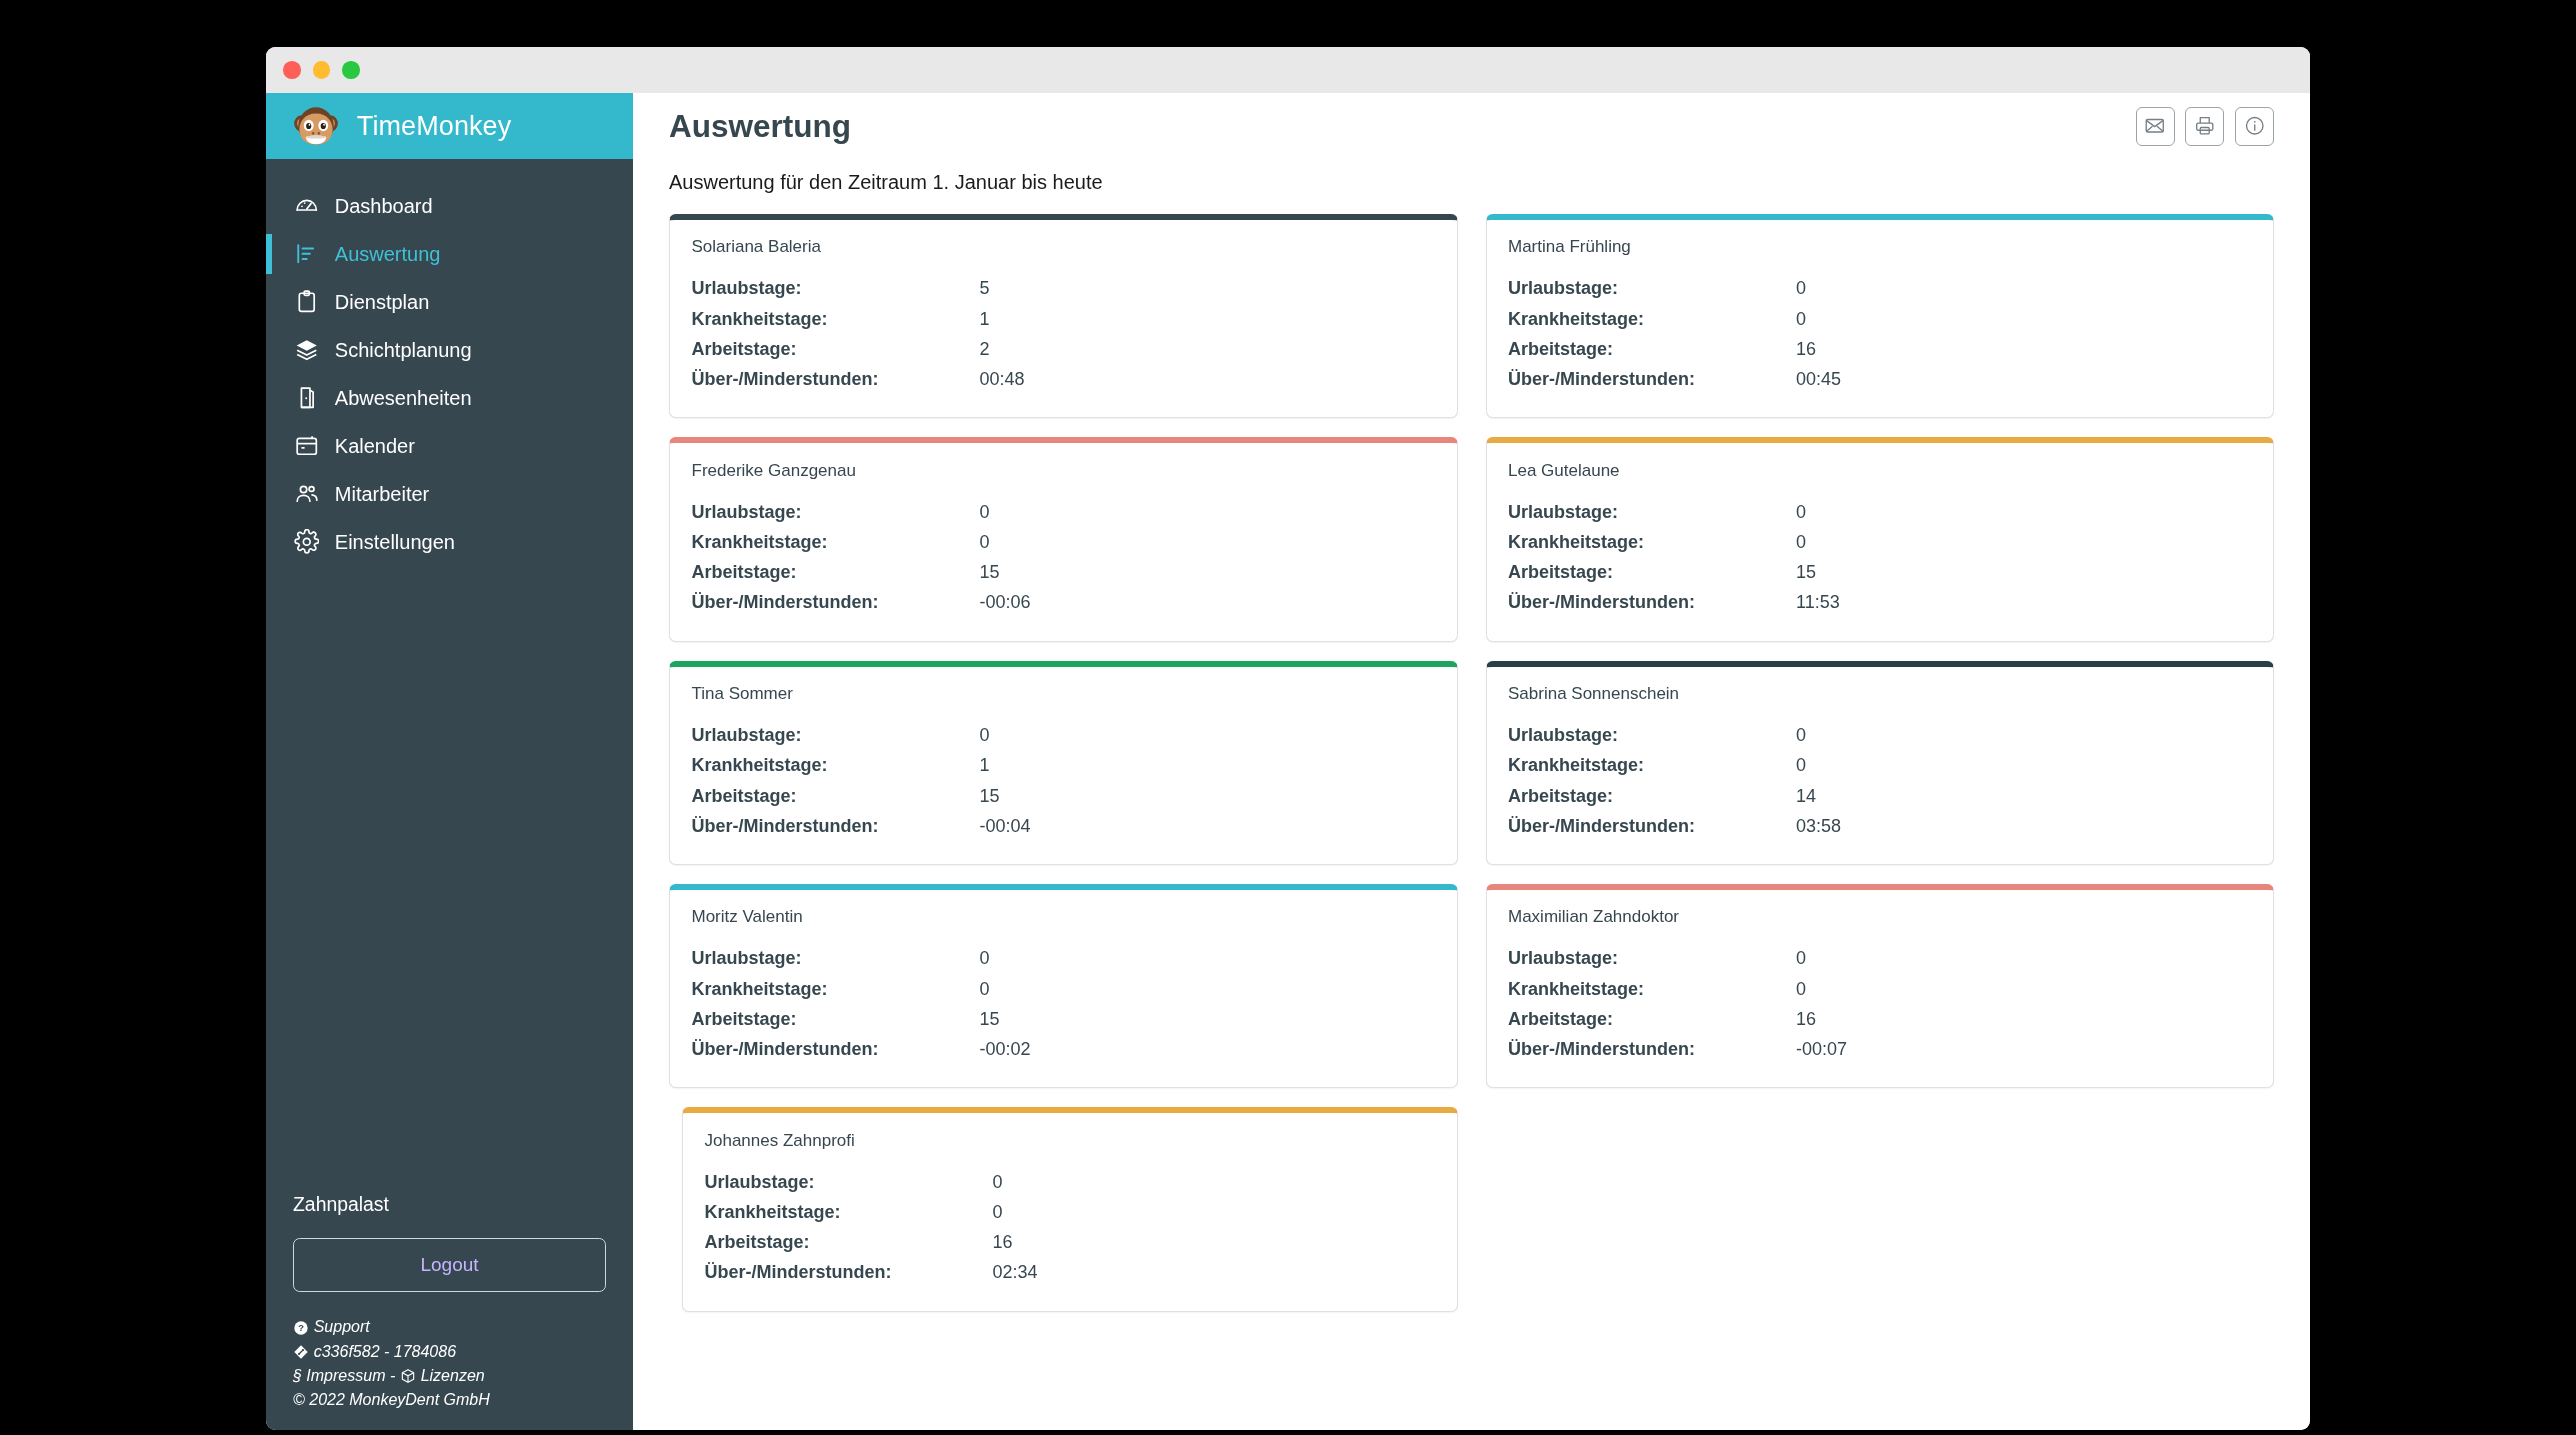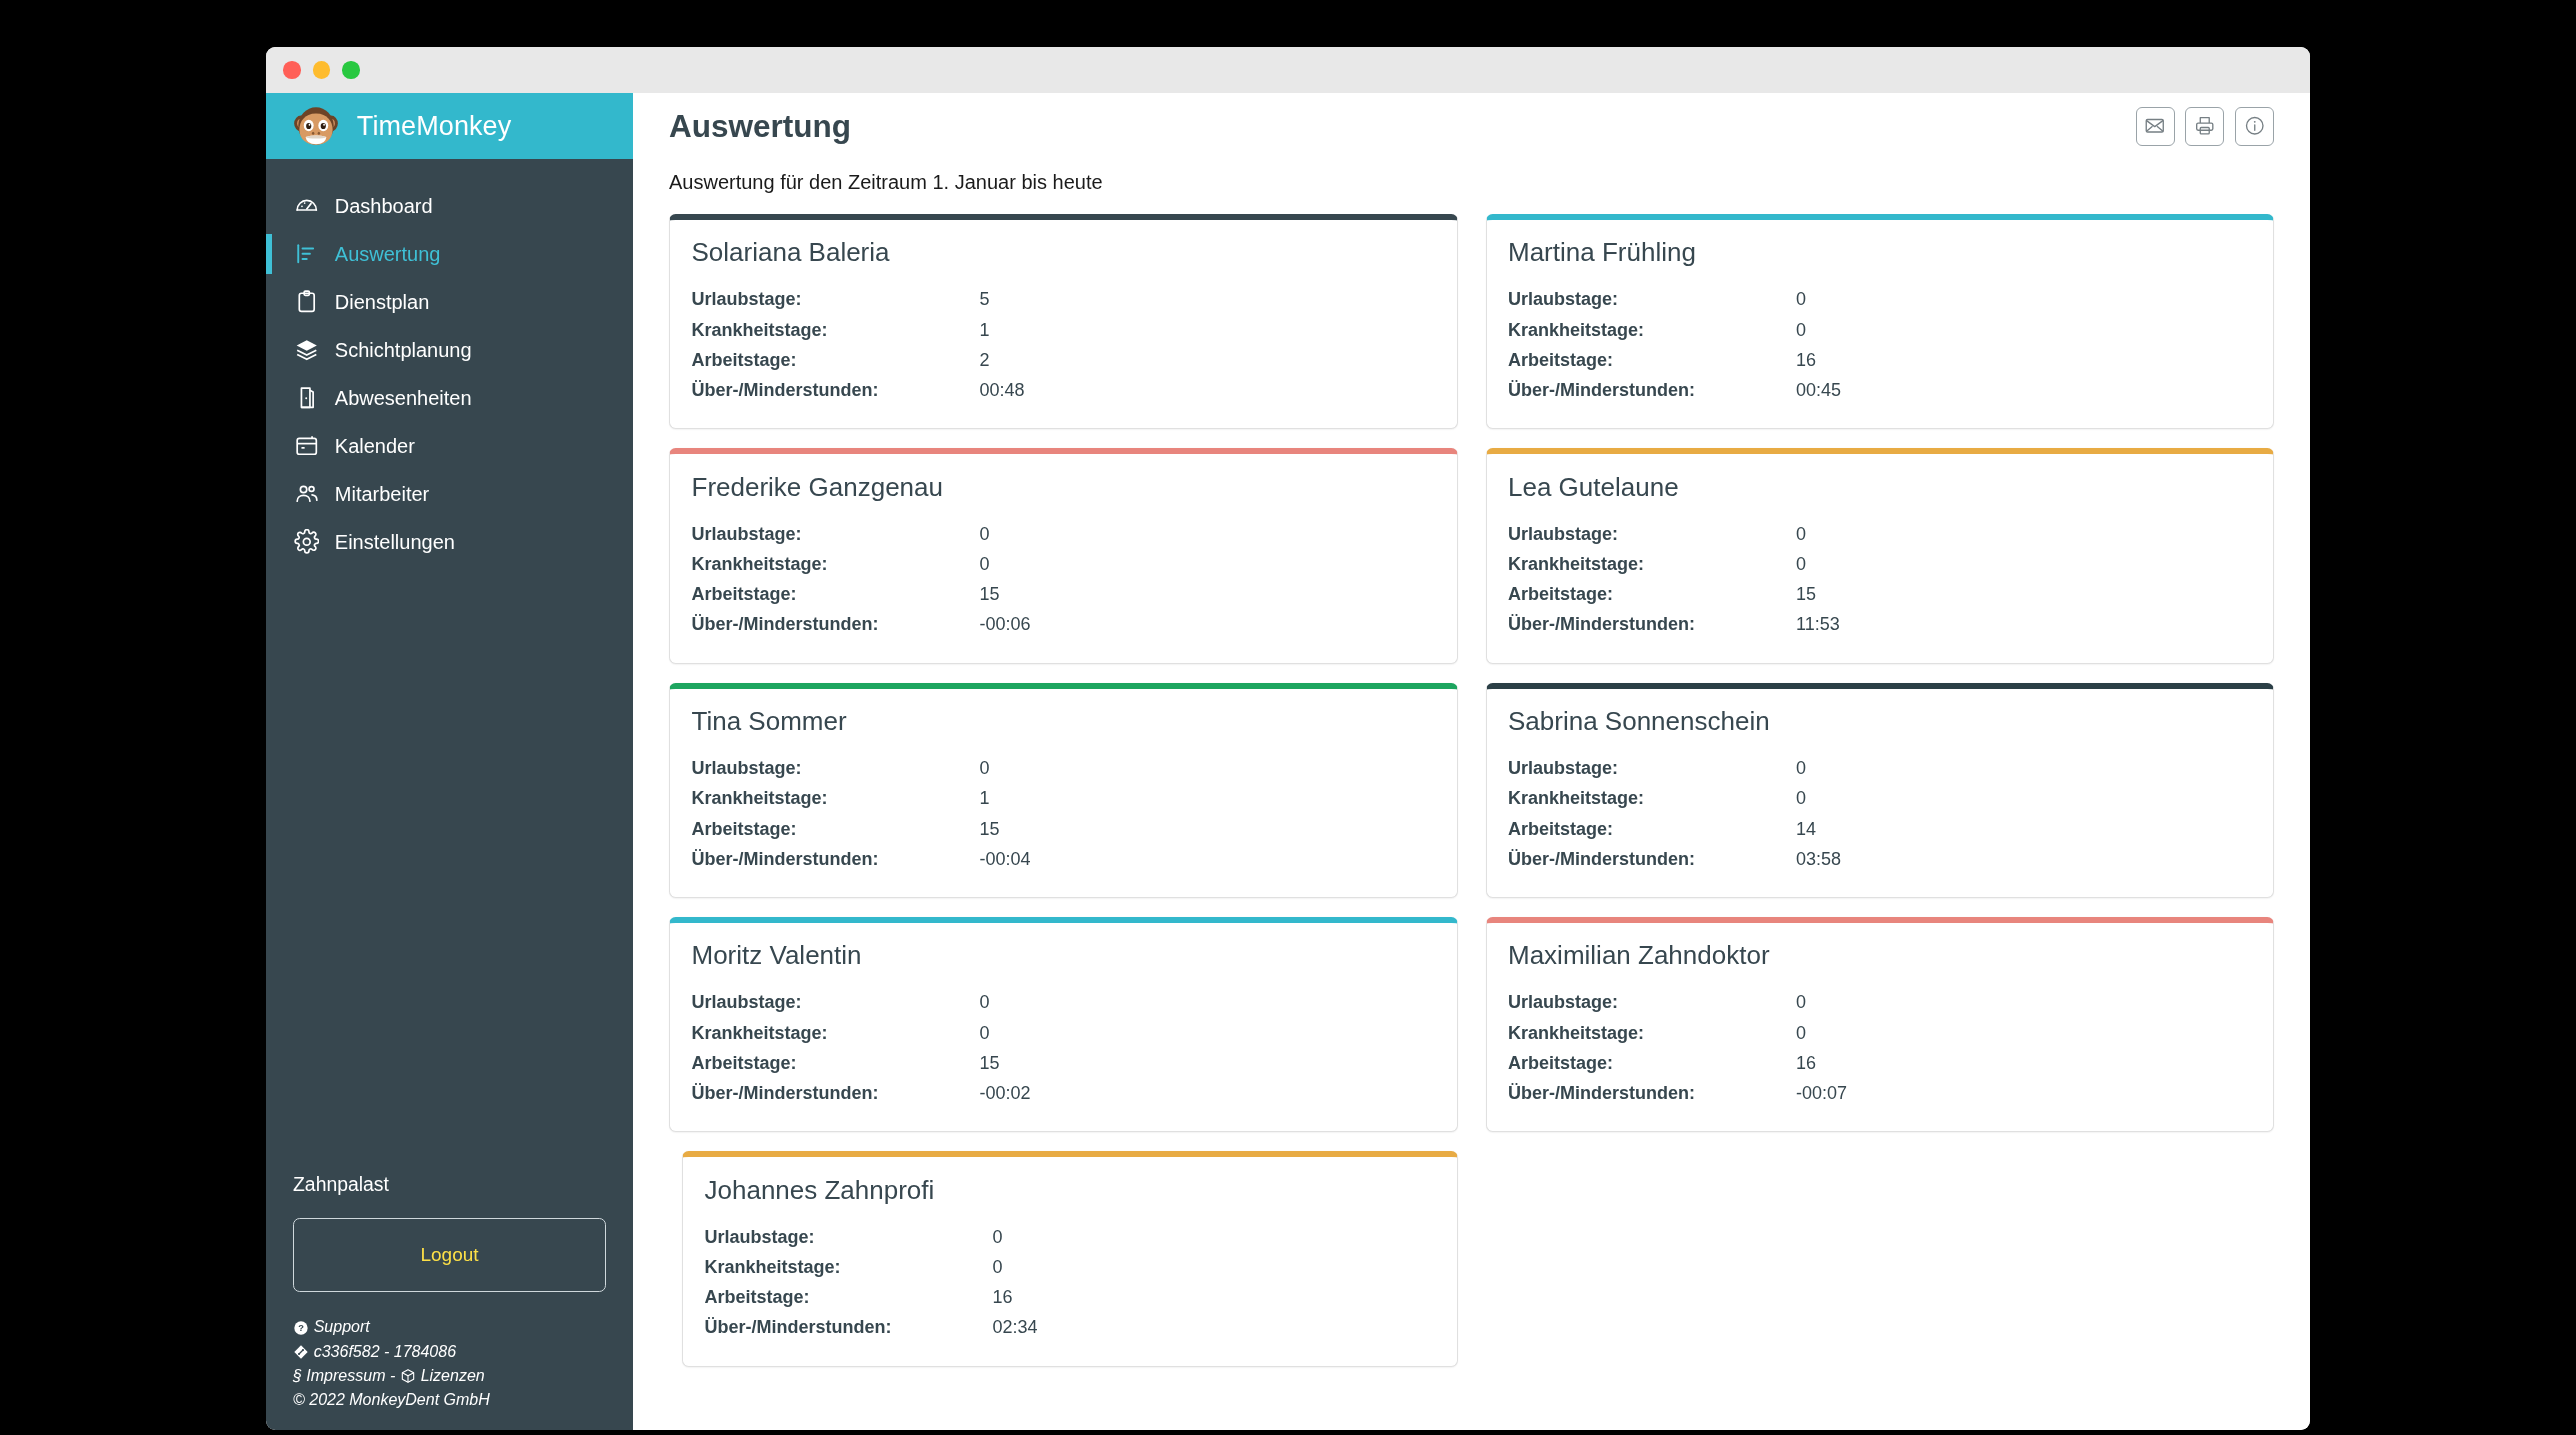--- a/index.html
+++ b/index.html
@@ -87,25 +87,25 @@
     width: 6px; height: 40px;
     background: #3fc0d6;
   }
 
   #side-spacer { flex: 1 1 auto; }
 
   #side-footer { padding: 0 27px 17.4px 27px; flex: 0 0 auto; }
   #org-name { font-size: 19.4px; color: #ffffff; margin-bottom: 22px; }
   #logout-btn {
     display: block; width: 100%;
-    padding: 25px 0;
+    padding: 15px 0;
     background: transparent;
     border: 1.3px solid #cfd8dc;
     border-radius: 6.7px;
-    color: #fde047;
+    color: #c4b5fd;
     font-size: 19px;
     font-family: inherit;
     cursor: pointer;
     text-align: center;
   }
   #legal { margin-top: 23px; font-size: 16px; font-style: italic; line-height: 1.52; color: #ffffff; }
   #legal .row { display: flex; align-items: center; gap: 4.7px; white-space: nowrap; }
   #legal .gl { font-style: normal; display: inline-flex; align-items: center; }
   #legal svg { width: 16px; height: 16px; display: block; }
 
@@ -149,21 +149,21 @@
 
   .card {
     background: #ffffff;
     border: 1px solid #e0e0e0;
     border-radius: 6.7px;
     border-top-width: 6px;
     border-top-style: solid;
     padding: 17.4px 21.5px 23px 21.5px;
     box-shadow: 0 0.7px 1.3px rgba(0,0,0,.05);
   }
-  .card-name { font-size: 26px; color: #37474f; margin-bottom: 16px; }
+  .card-name { font-size: 17px; color: #37474f; margin-bottom: 16px; }
   .stat-row { display: flex; font-size: 18px; color: #37474f; line-height: 1.68; }
   .stat-label { width: 288px; flex: 0 0 288px; font-weight: bold; }
   .stat-value { flex: 1 1 auto; }
 </style>
 </head>
 <body>
 
 <div id="window">
 
   <div id="titlebar">

